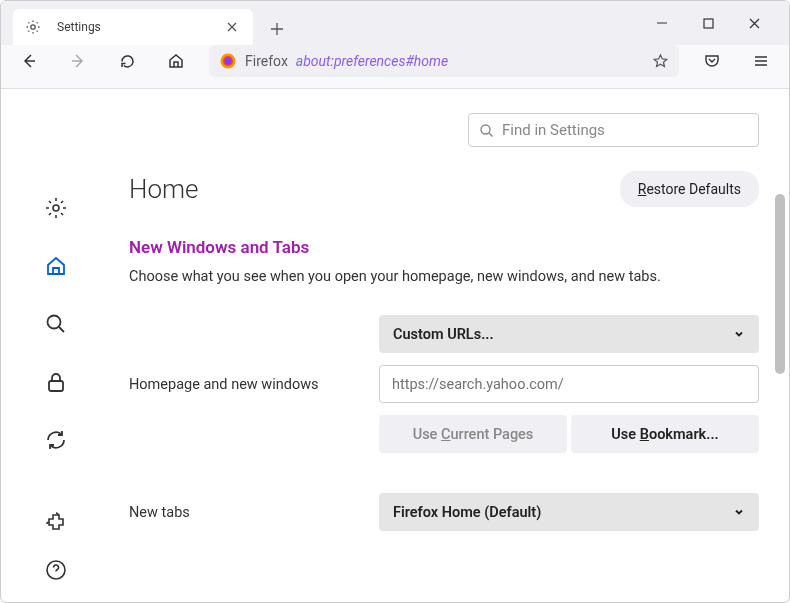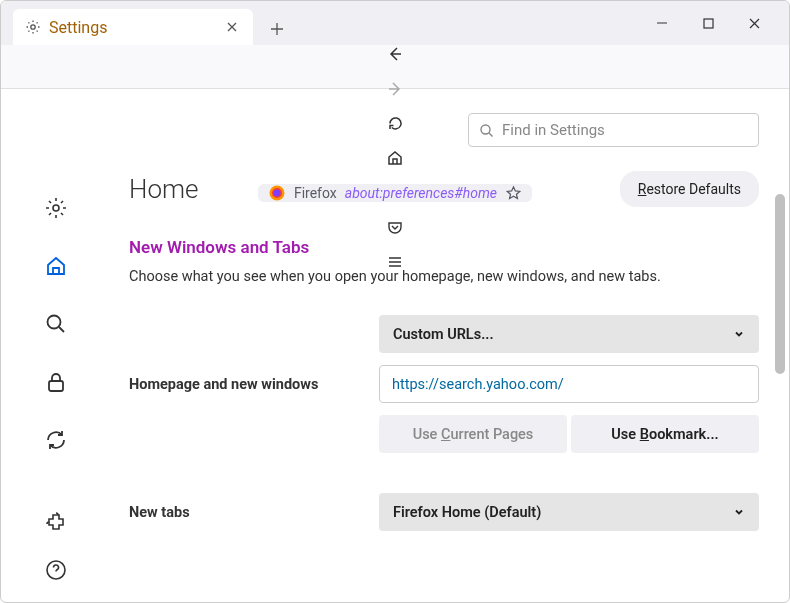--- a/index.html
+++ b/index.html
@@ -2,28 +2,28 @@
 <html><head>
   <meta charset="utf-8">
   <style>
     * { box-sizing: border-box; margin: 0; padding: 0; font-family: -apple-system, BlinkMacSystemFont, "Segoe UI", Roboto, sans-serif; }
     body { width: 790px; height: 603px; background: #fff; overflow: hidden; border: 1px solid #ccc; border-radius: 6px; position: relative; }
     
     
     .titlebar { height: 44px; background: #f0f0f4; display: flex; align-items: flex-end; padding: 0 8px; }
     .tab { background: #fff; border-radius: 6px 6px 0 0; height: 36px; width: 240px; display: flex; align-items: center; padding: 0 12px; gap: 8px; margin-left: 4px; }
     .tab-icon { width: 16px; height: 16px; display: flex; align-items: center; justify-content: center; color: #555; }
-    .tab-title { font-size: 16px; color: #a16207; flex: 1; }
+    .tab-title { font-size: 12px; color: #404040; flex: 1; margin-left: 8px; }
     .tab-close { width: 18px; height: 18px; display: flex; align-items: center; justify-content: center; color: #555; cursor: pointer; }
     .newtab { width: 32px; height: 32px; display: flex; align-items: center; justify-content: center; color: #555; margin-left: 8px; cursor: pointer; font-size: 20px; }
     .win-controls { margin-left: auto; display: flex; gap: 8px; align-items: center; padding-bottom: 8px; padding-right: 8px; }
     .win-btn { width: 38px; height: 28px; display: flex; align-items: center; justify-content: center; color: #333; cursor: pointer; }
     
     
-    .toolbar { height: 44px; background: #f9f9fb; display: flex; align-items: center; padding: 0 12px; gap: 17px; border-bottom: 1px solid #e0e0e0; flex-direction: column; }
+    .toolbar { height: 44px; background: #f9f9fb; display: flex; padding: 0 12px; gap: 17px; border-bottom: 1px solid #e0e0e0; }
     .nav-btn { width: 32px; height: 32px; display: flex; align-items: center; justify-content: center; color: #333; cursor: pointer; border-radius: 4px; }
     .nav-btn.disabled { color: #aaa; cursor: default; }
     .addr { flex: 1; height: 32px; background: #f0f0f4; border-radius: 6px; display: flex; align-items: center; padding: 0 10px; gap: 8px; font-size: 14px; }
     .addr-label { color: #5b5b66; }
     .addr-url { color: #8b5cf6; flex: 1; font-style: italic; }
     .addr-star { color: #5b5b66; cursor: pointer; }
     
     
     .content { display: flex; height: calc(603px - 88px); position: relative; }
     .sidebar { width: 110px; display: flex; flex-direction: column; align-items: center; padding-top: 105px; gap: 30px; }
@@ -36,24 +36,24 @@
     .search-box { width: 291px; height: 34px; border: 1px solid #ccc; border-radius: 4px; display: flex; align-items: center; padding: 0 10px; gap: 8px; color: #888; font-size: 15px; }
     
     .heading-row { display: flex; align-items: center; margin-bottom: 30px; gap: 11px; }
     .page-title { font-size: 26px; font-weight: 300; color: #333; }
     .restore-btn { margin-left: auto; background: #f0f0f4; border: none; padding: 10px 18px; border-radius: 16px; font-size: 14px; color: #222; cursor: pointer; }
     
     .section-title { font-size: 17px; font-weight: 600; color: #a21caf; margin-bottom: 10px; }
     .section-desc { font-size: 14.5px; color: #333; margin-bottom: 28px; line-height: 1.4; }
     
     .form-row { display: flex; align-items: center; margin-bottom: 12px; gap: 20px; }
-    .form-label { width: 230px; font-size: 14.5px; color: #333; font-weight: bold; }
+    .form-label { width: 230px; font-size: 14.5px; color: #333; }
     .form-control { flex: 1; }
     .dropdown { width: 100%; height: 38px; background: #e5e5e5; border: none; border-radius: 4px; padding: 0 14px; font-size: 14.5px; font-weight: 600; color: #222; display: flex; align-items: center; justify-content: space-between; cursor: pointer; }
-    .textinput { width: 100%; height: 38px; border: 1px solid #ccc; border-radius: 4px; padding: 0 12px; font-size: 14.5px; color: #0369a1; }
+    .textinput { width: 100%; height: 38px; border: 1px solid #ccc; border-radius: 4px; padding: 0 12px; font-size: 14.5px; color: #737373; }
     .btn-row { display: flex; gap: 4px; margin-left: 250px; margin-bottom: 40px; }
     .btn-flat { flex: 1; height: 38px; background: #f0f0f4; border: none; border-radius: 4px; font-size: 14.5px; color: #888; cursor: pointer; font-weight: 500; }
     .btn-flat.enabled { color: #222; font-weight: 600; }
     
     .scrollbar-track { position: absolute; right: 2px; top: 90px; width: 14px; bottom: 2px; }
     .scrollbar-thumb { position: absolute; top: 15px; right: 2px; width: 10px; height: 180px; background: #c0c0c0; border-radius: 5px; }
     
     svg { display: block; }
   </style>
 </head>

